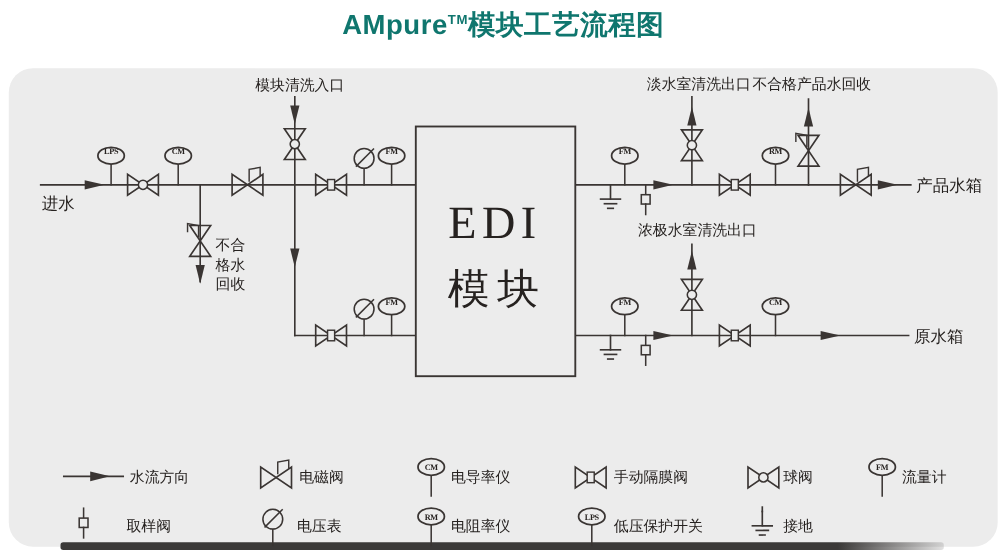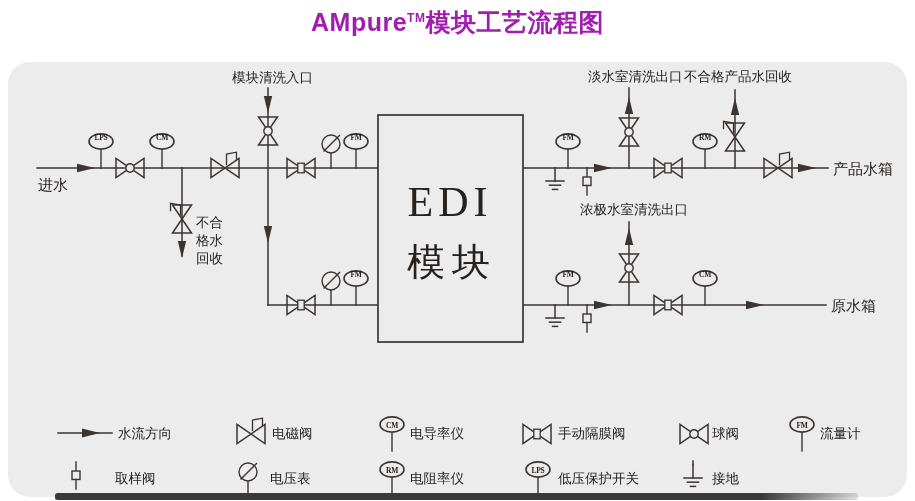--- a/index.html
+++ b/index.html
@@ -3,21 +3,21 @@
 <meta charset="utf-8">
 <style>
   html,body{margin:0;padding:0;background:#ffffff;}
   .stage{
     position:relative;width:915px;height:501px;overflow:hidden;
     font-family:"Liberation Serif",serif;color:#262220;background:#ffffff;
   }
   .title{
     position:absolute;top:6px;left:0;width:100%;text-align:center;
     font-family:"Liberation Sans",sans-serif;font-weight:700;
-    font-size:25px;color:#a21caf;letter-spacing:0.5px;
+    font-size:25px;color:#0f766e;letter-spacing:0.5px;
   }
   .title sup{font-size:12px;font-weight:700;}
   svg text{font-family:"Liberation Serif",serif;fill:#262220;}
   .lbl{font-size:13.5px;}
   .lbl-big{font-size:15px;}
   .tag{font-size:7.5px;font-weight:700;letter-spacing:-0.3px;}
   .edi1{font-size:42px;letter-spacing:5px;}
   .edi2{font-size:38px;letter-spacing:7px;}
 </style>
 </head>

